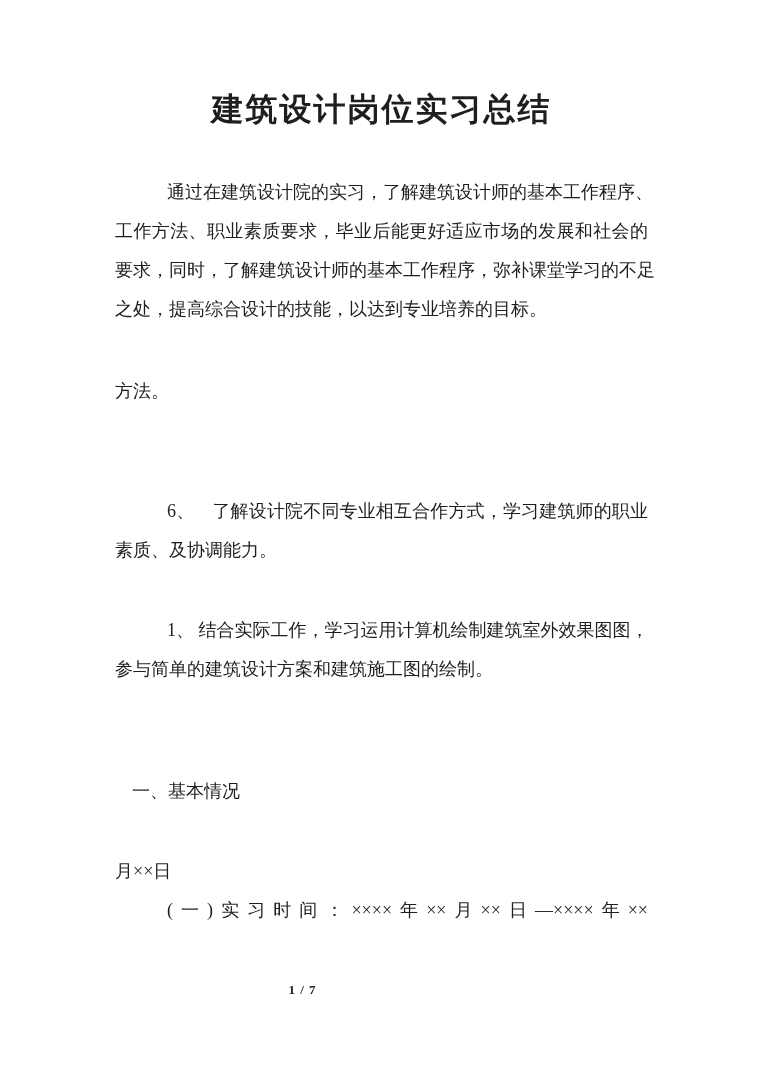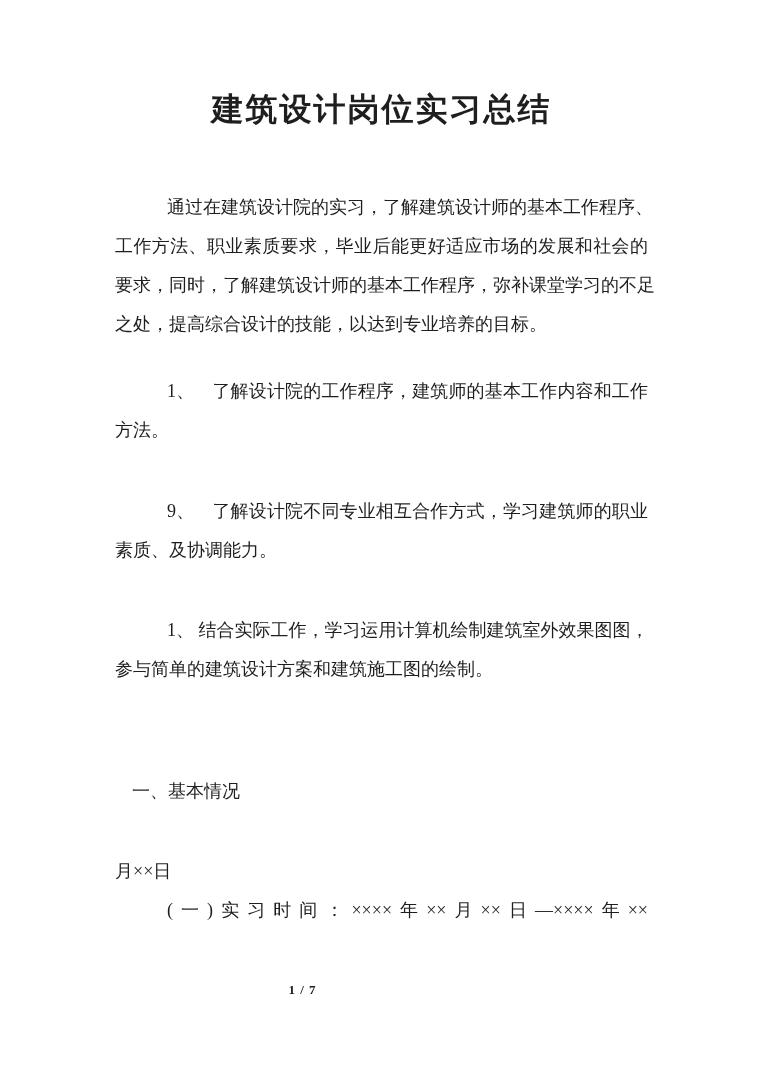--- a/index.html
+++ b/index.html
@@ -64,32 +64,31 @@
     line-height: 18px;
   }
 </style>
 </head>
 <body>
 
 <div class="page" style="background: rgb(255, 255, 255); color: rgb(30, 30, 30);">
   <h1 class="doc-title">建筑设计岗位实习总结</h1>
 
   <div id="paragraphs">
-      <div class="para" style="top: 188px;">
+      <div class="para" style="top: 173px;">
         <div class="line fill indent">通过在建筑设计院的实习，了解建筑设计师的基本工作程序、</div>
         <div class="line fill">工作方法、职业素质要求，毕业后能更好适应市场的发展和社会的</div>
         <div class="line fill">要求，同时，了解建筑设计师的基本工作程序，弥补课堂学习的不足</div>
         <div class="line">之处，提高综合设计的技能，以达到专业培养的目标。</div>
       </div>
       <div class="para" style="top: 372px;">
-        <div class="line fill indent">1、　了解设计院的工作程序，建筑师的基本工作内容和工作</div>
         <div class="line">方法。</div>
       </div>
       <div class="para" style="top: 492px;">
-        <div class="line fill indent">9、　了解设计院不同专业相互合作方式，学习建筑师的职业</div>
+        <div class="line fill indent">6、　了解设计院不同专业相互合作方式，学习建筑师的职业</div>
         <div class="line">素质、及协调能力。</div>
       </div>
       <div class="para" style="top: 611px;">
         <div class="line fill indent">1、 结合实际工作，学习运用计算机绘制建筑室外效果图图，</div>
         <div class="line">参与简单的建筑设计方案和建筑施工图的绘制。</div>
       </div>
       <div class="para heading" style="top: 772px;">
         <div class="line">一、基本情况</div>
       </div>
       <div class="para" style="top: 852px;">

